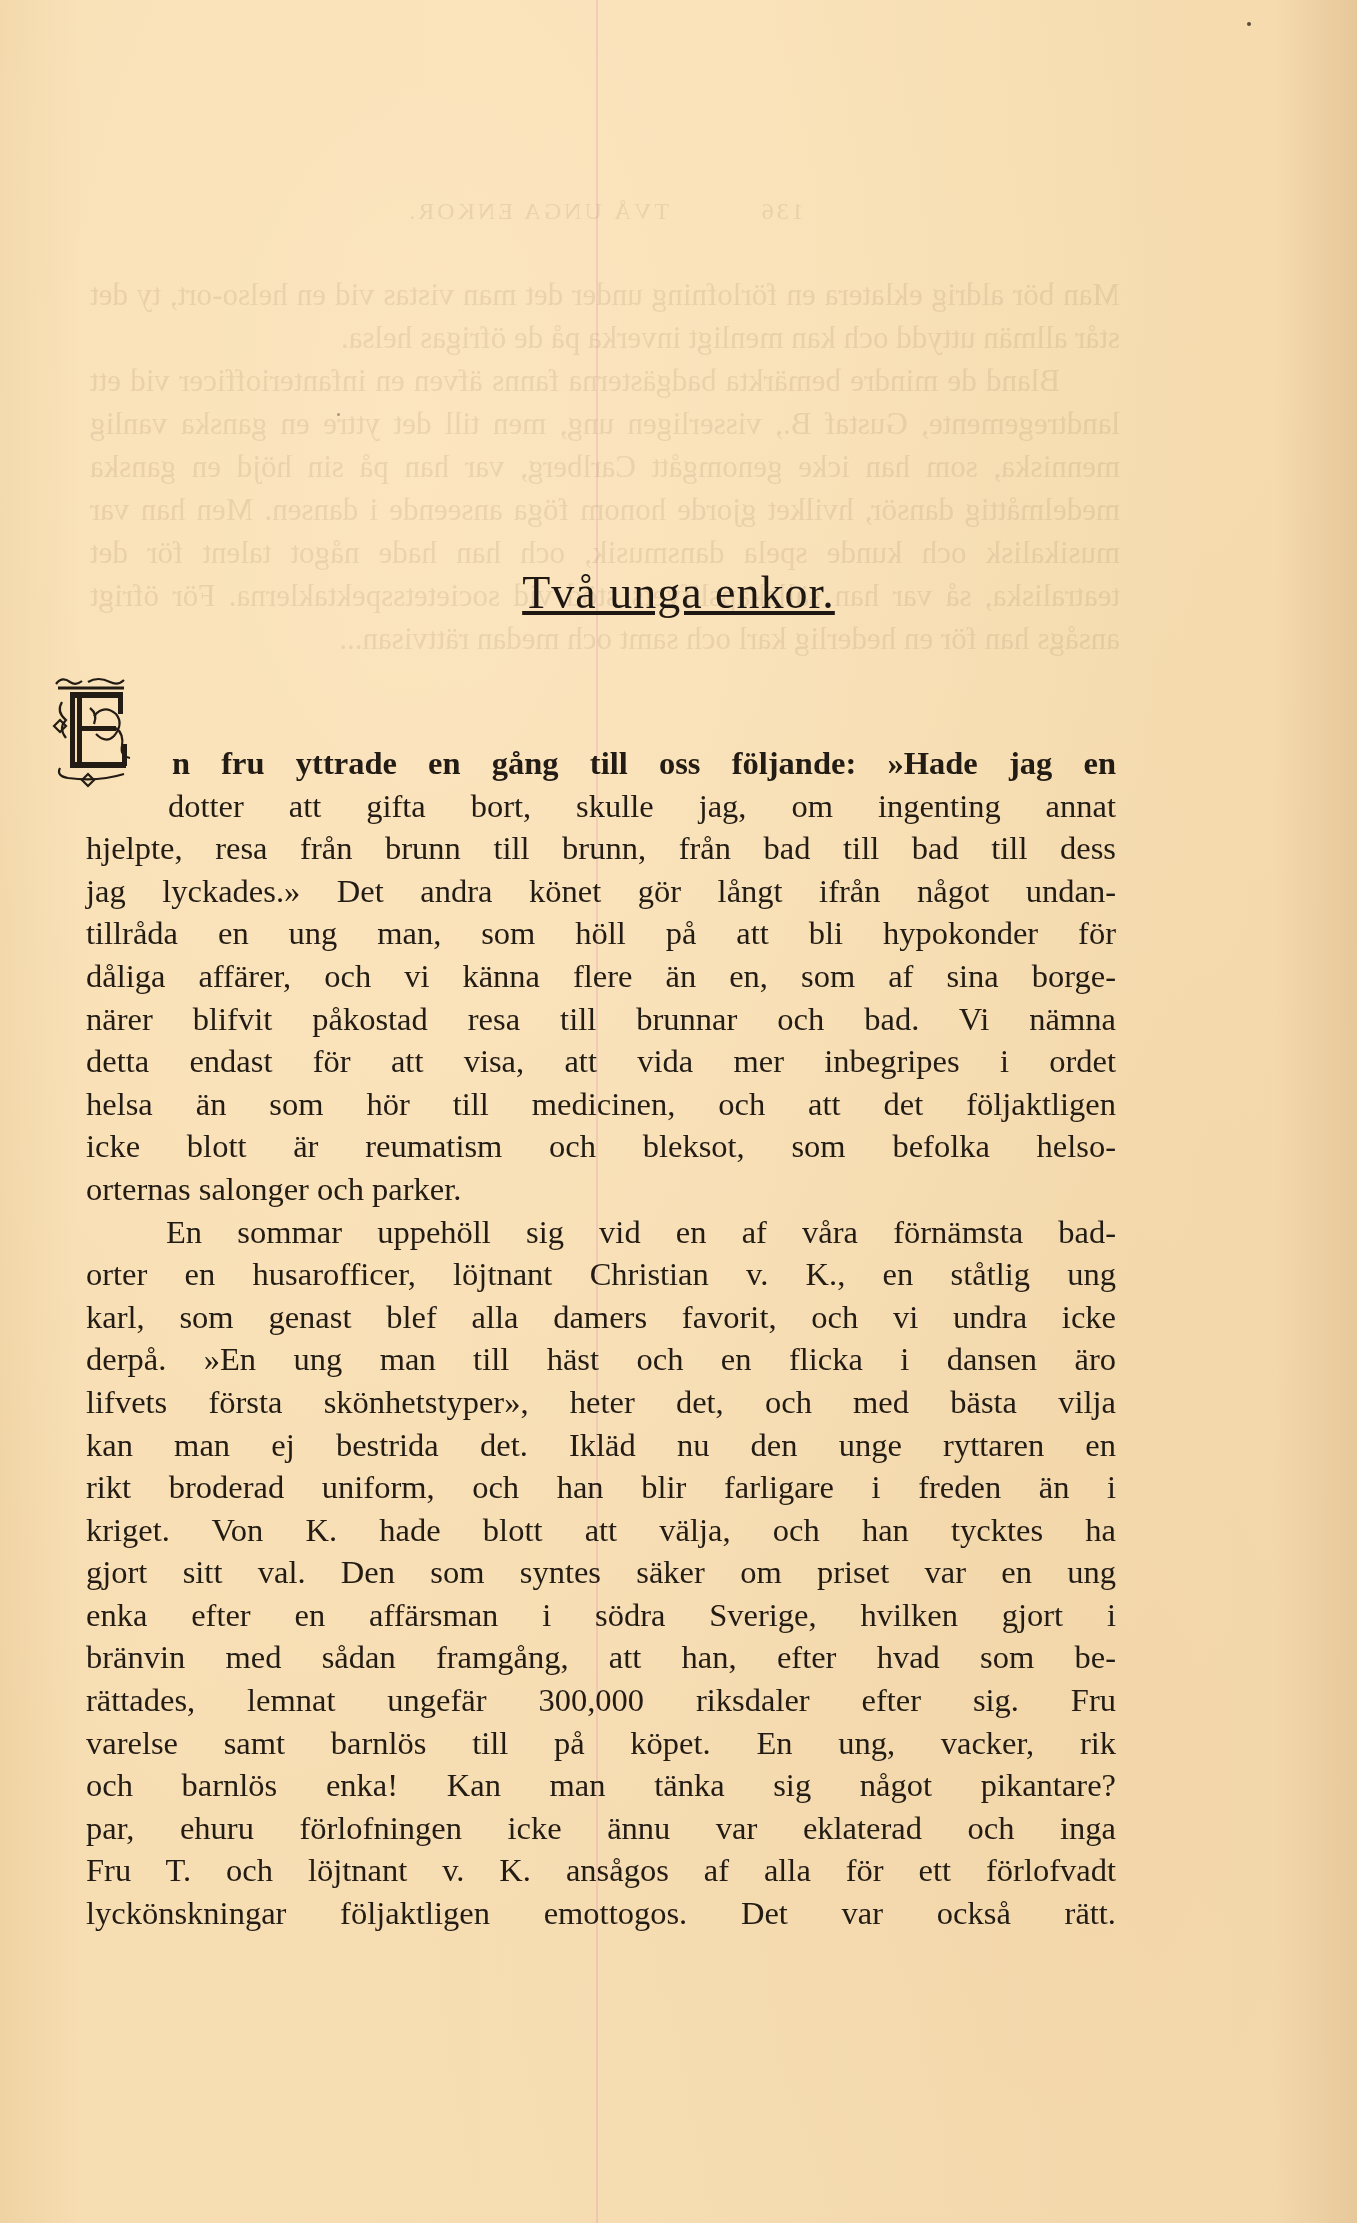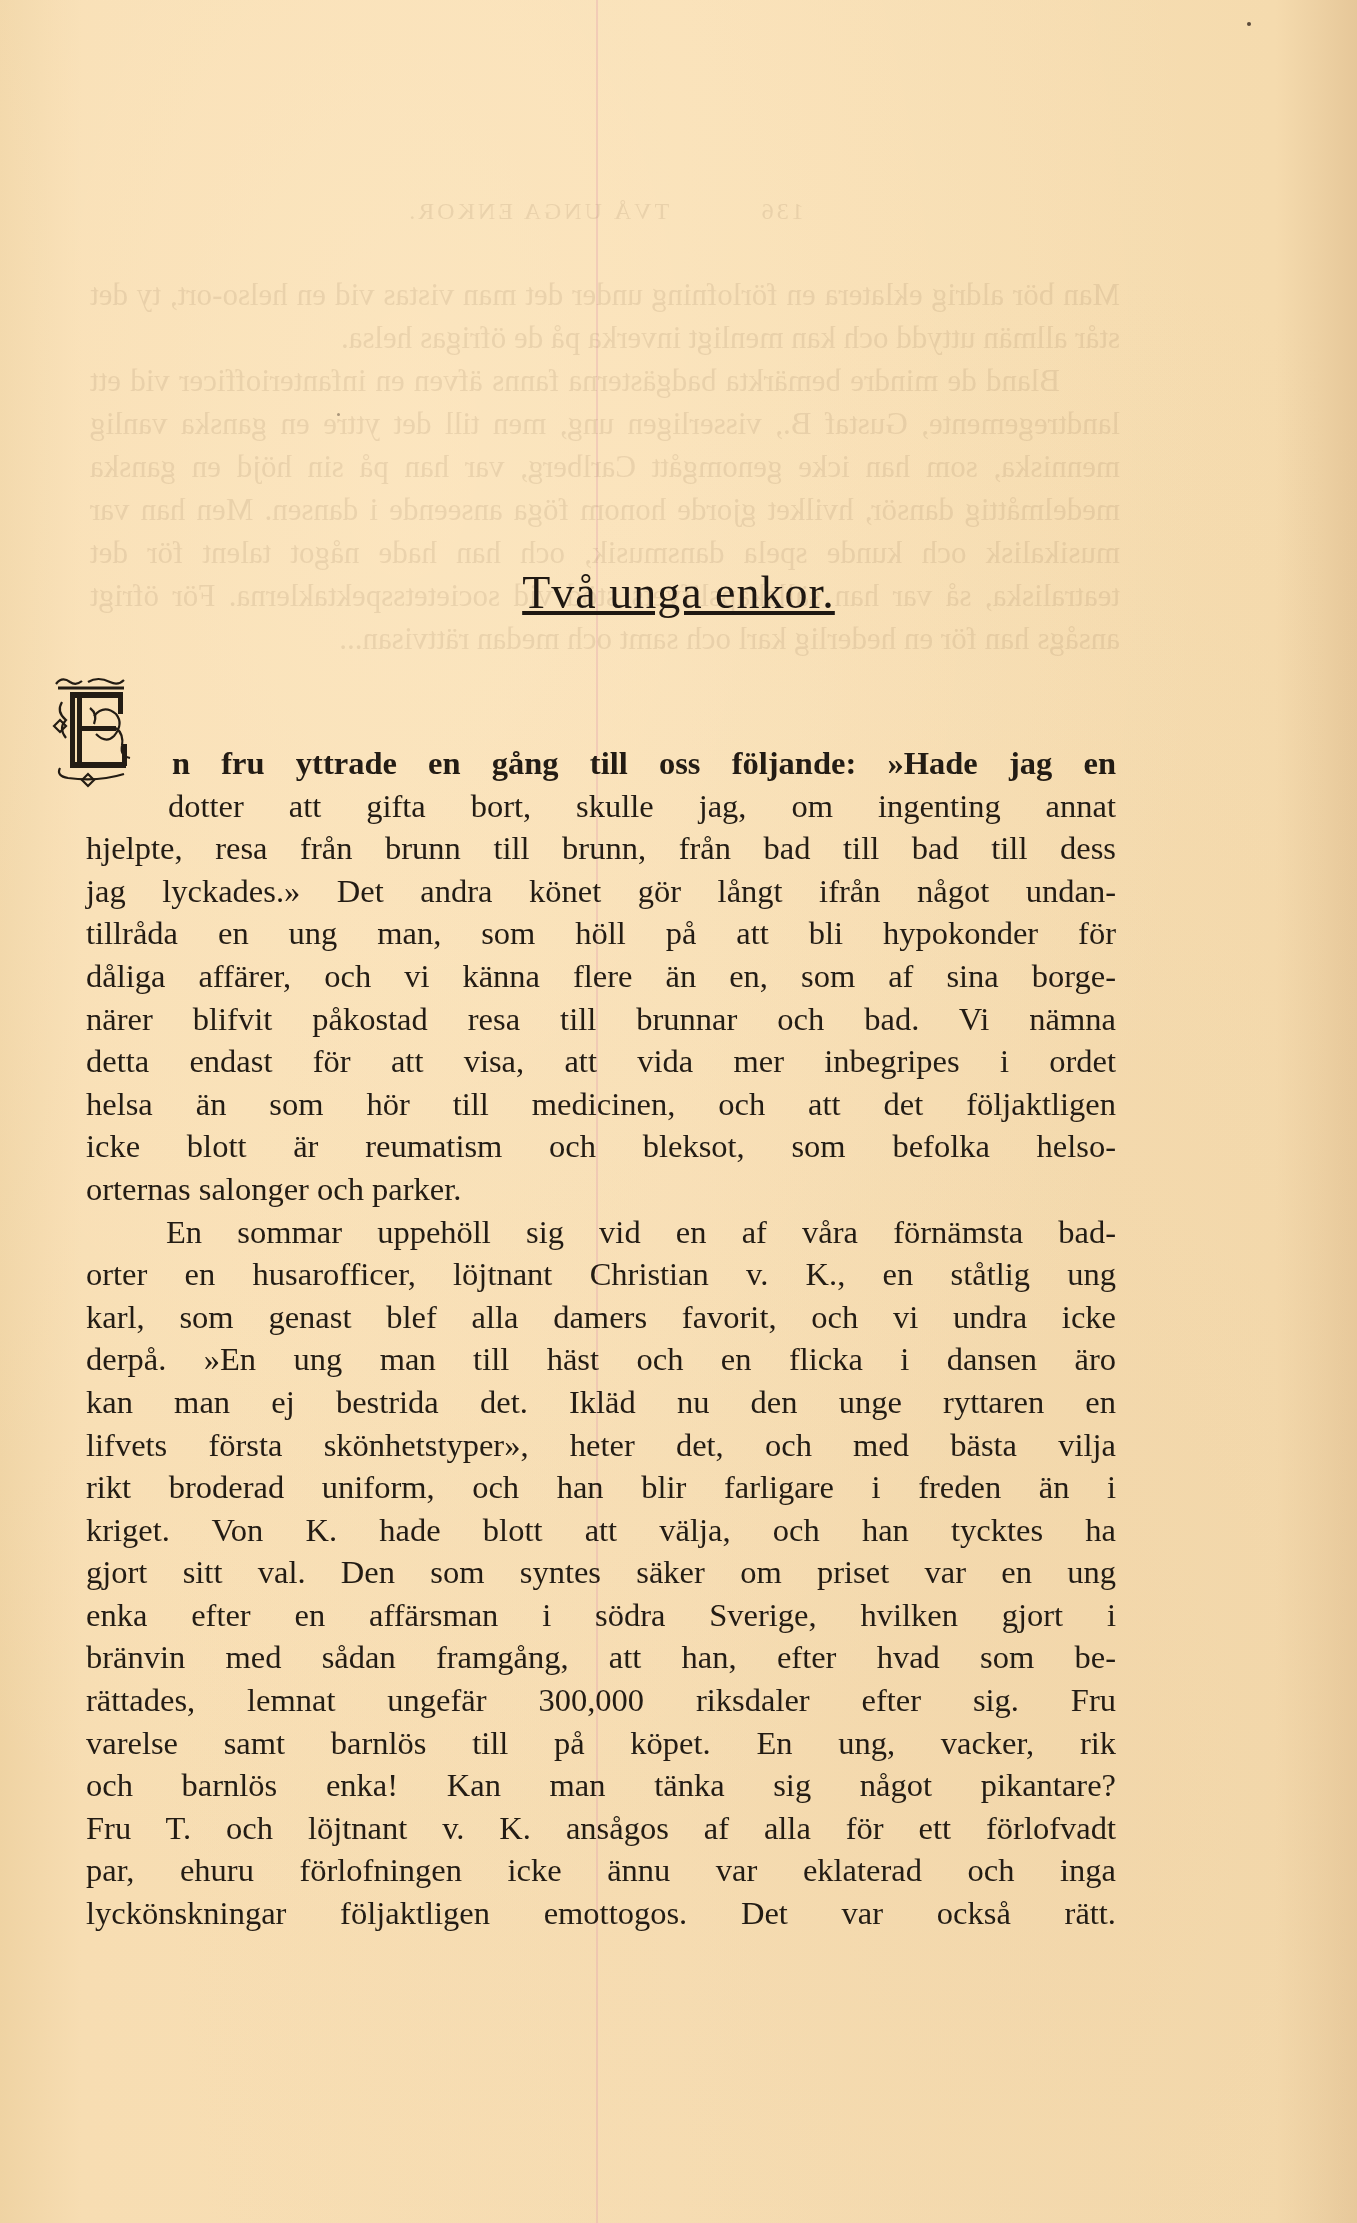--- a/index.html
+++ b/index.html
@@ -113,27 +113,27 @@
     <span class="line">detta endast för att visa, att vida mer inbegripes i ordet</span>
     <span class="line">helsa än som hör till medicinen, och att det följaktligen</span>
     <span class="line">icke blott är reumatism och bleksot, som befolka helso-</span>
     <span class="line last">orternas salonger och parker.</span>
   </div>
   <div>
     <span class="line para-indent">En sommar uppehöll sig vid en af våra förnämsta bad-</span>
     <span class="line">orter en husarofficer, löjtnant Christian v. K., en ståtlig ung</span>
     <span class="line">karl, som genast blef alla damers favorit, och vi undra icke</span>
     <span class="line">derpå. »En ung man till häst och en flicka i dansen äro</span>
+    <span class="line">lifvets första skönhetstyper», heter det, och med bästa vilja</span>
     <span class="line">kan man ej bestrida det. Ikläd nu den unge ryttaren en</span>
-    <span class="line">lifvets första skönhetstyper», heter det, och med bästa vilja</span>
     <span class="line">rikt broderad uniform, och han blir farligare i freden än i</span>
     <span class="line">kriget. Von K. hade blott att välja, och han tycktes ha</span>
     <span class="line">gjort sitt val. Den som syntes säker om priset var en ung</span>
     <span class="line">enka efter en affärsman i södra Sverige, hvilken gjort i</span>
     <span class="line">bränvin med sådan framgång, att han, efter hvad som be-</span>
     <span class="line">rättades, lemnat ungefär 300,000 riksdaler efter sig. Fru</span>
     <span class="line">varelse samt barnlös till på köpet. En ung, vacker, rik</span>
     <span class="line">och barnlös enka! Kan man tänka sig något pikantare?</span>
+    <span class="line">par, ehuru förlofningen icke ännu var eklaterad och inga</span>
     <span class="line">Fru T. och löjtnant v. K. ansågos af alla för ett förlofvadt</span>
-    <span class="line">par, ehuru förlofningen icke ännu var eklaterad och inga</span>
     <span class="line last" style="text-align-last: justify;">lyckönskningar följaktligen emottogos. Det var också rätt.</span>
   </div>
 </div>
 
 </body></html>

